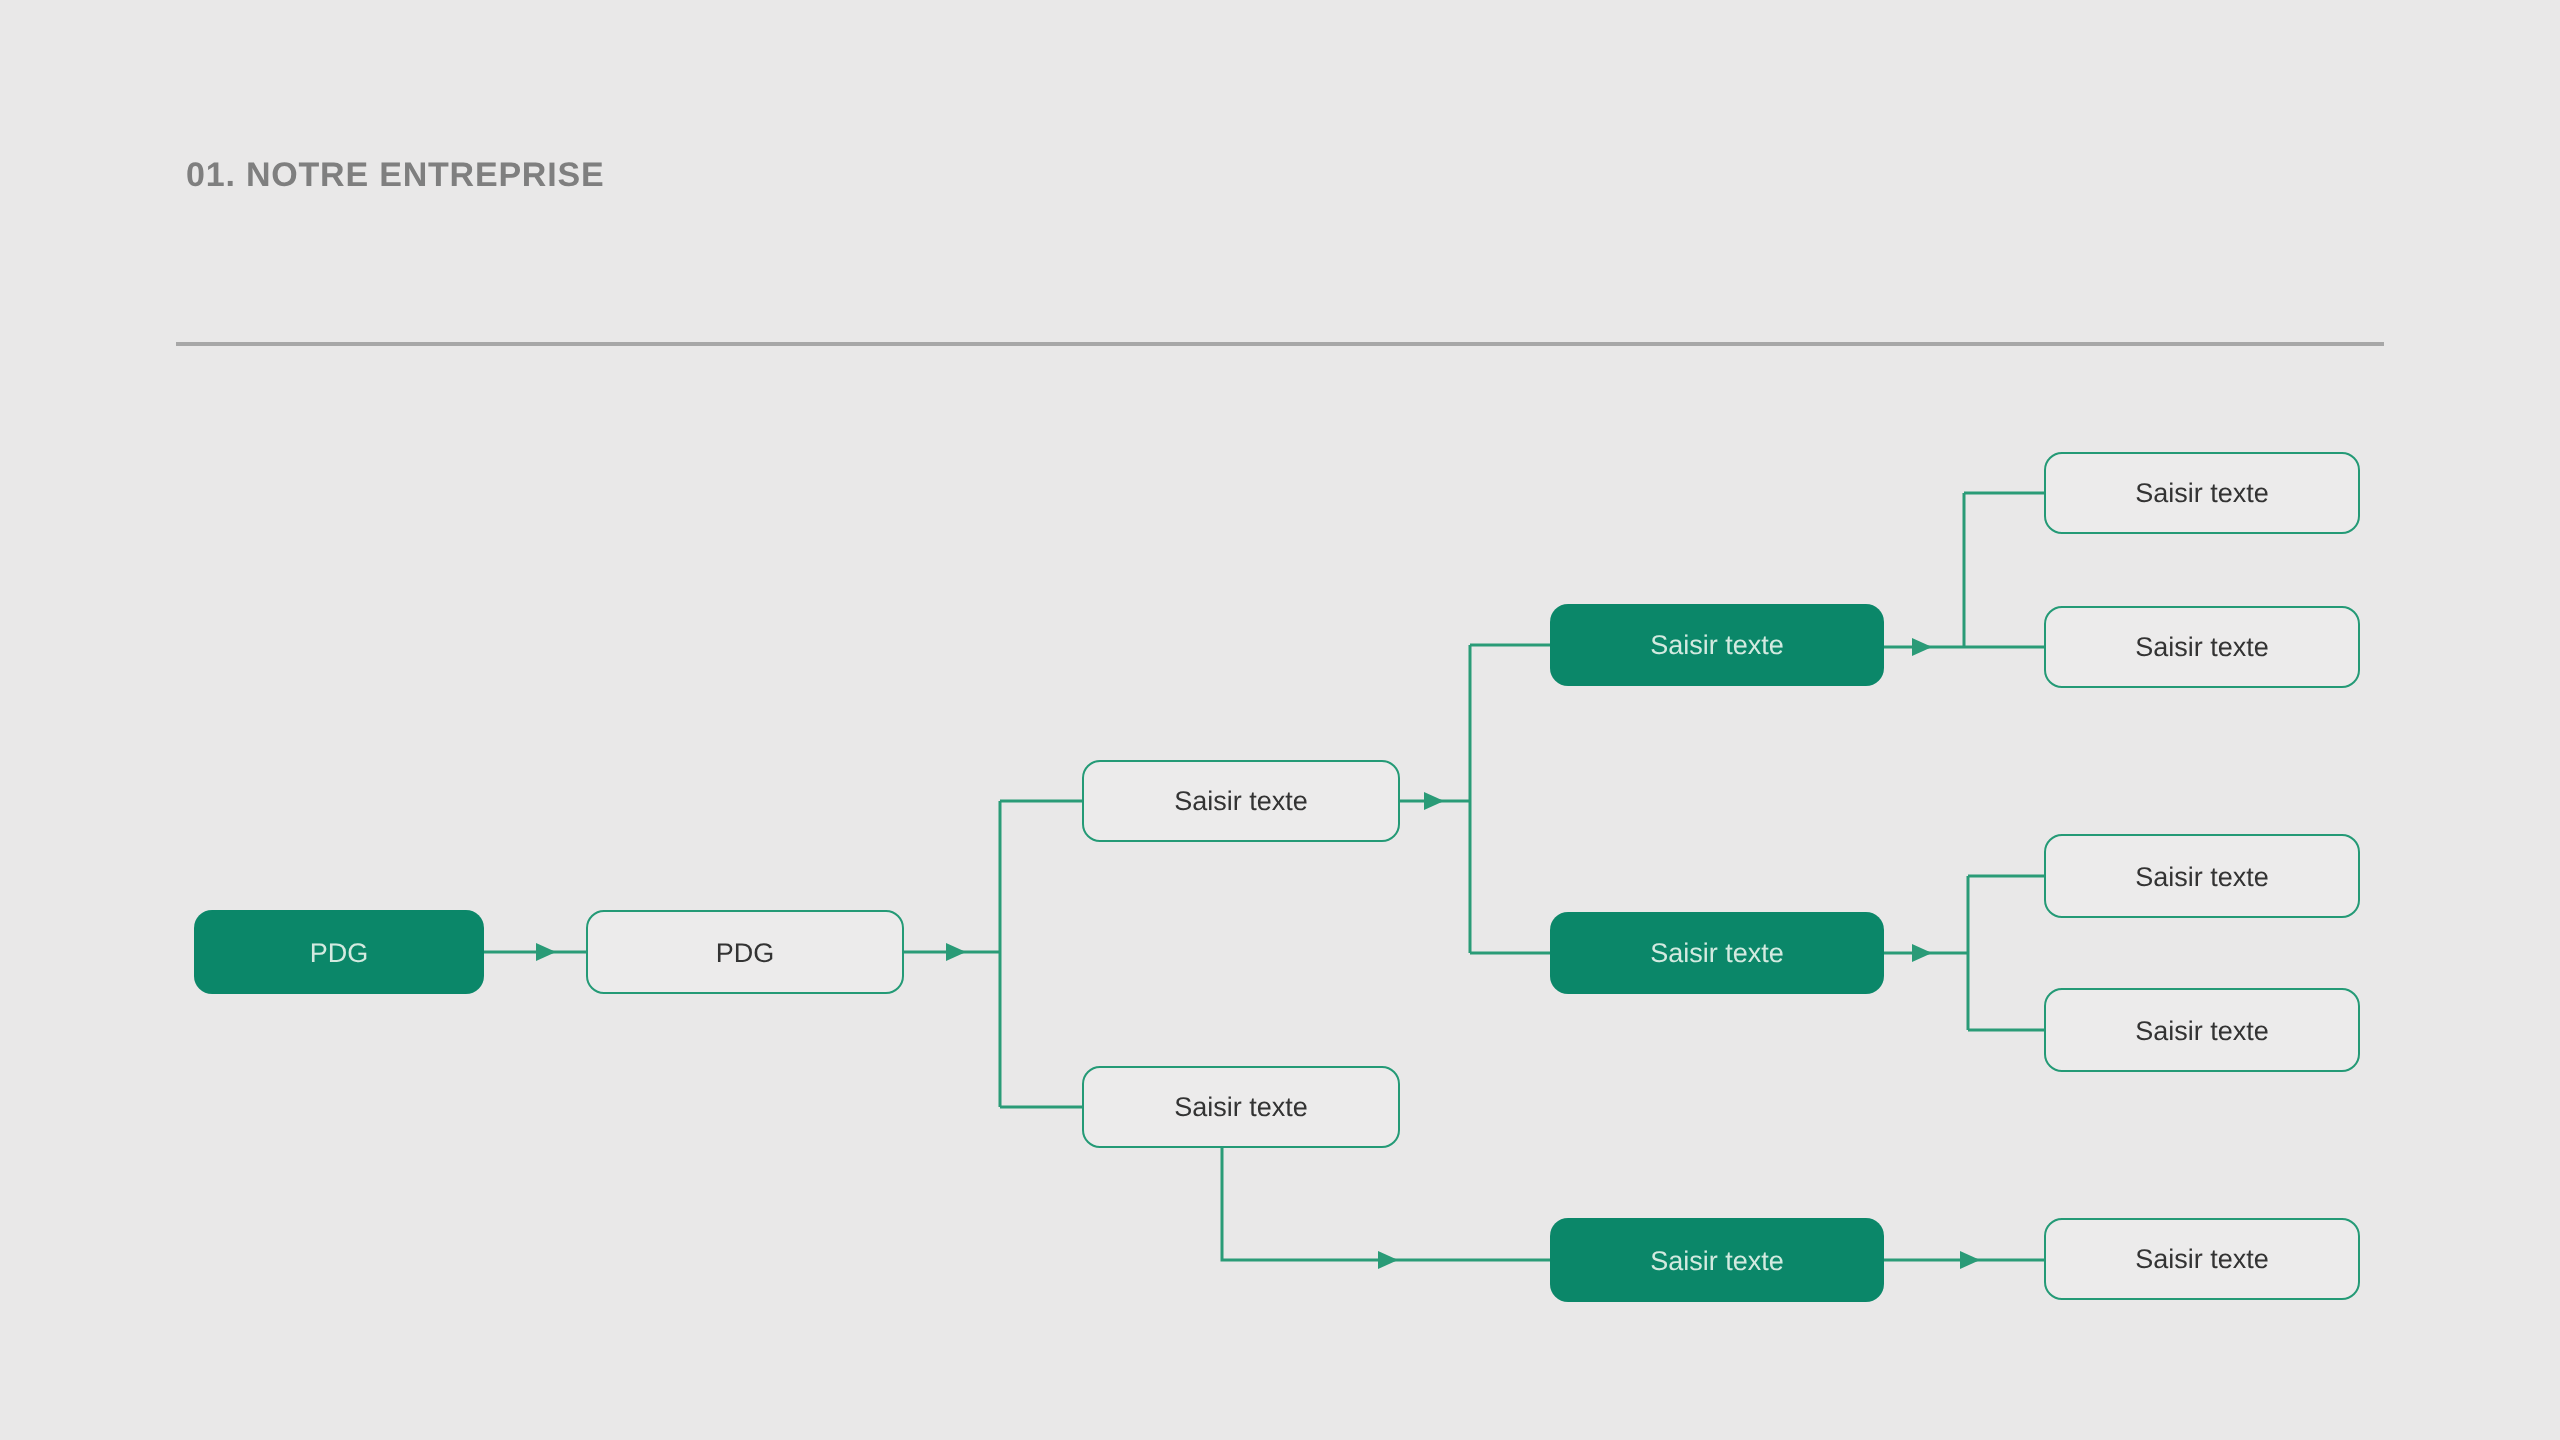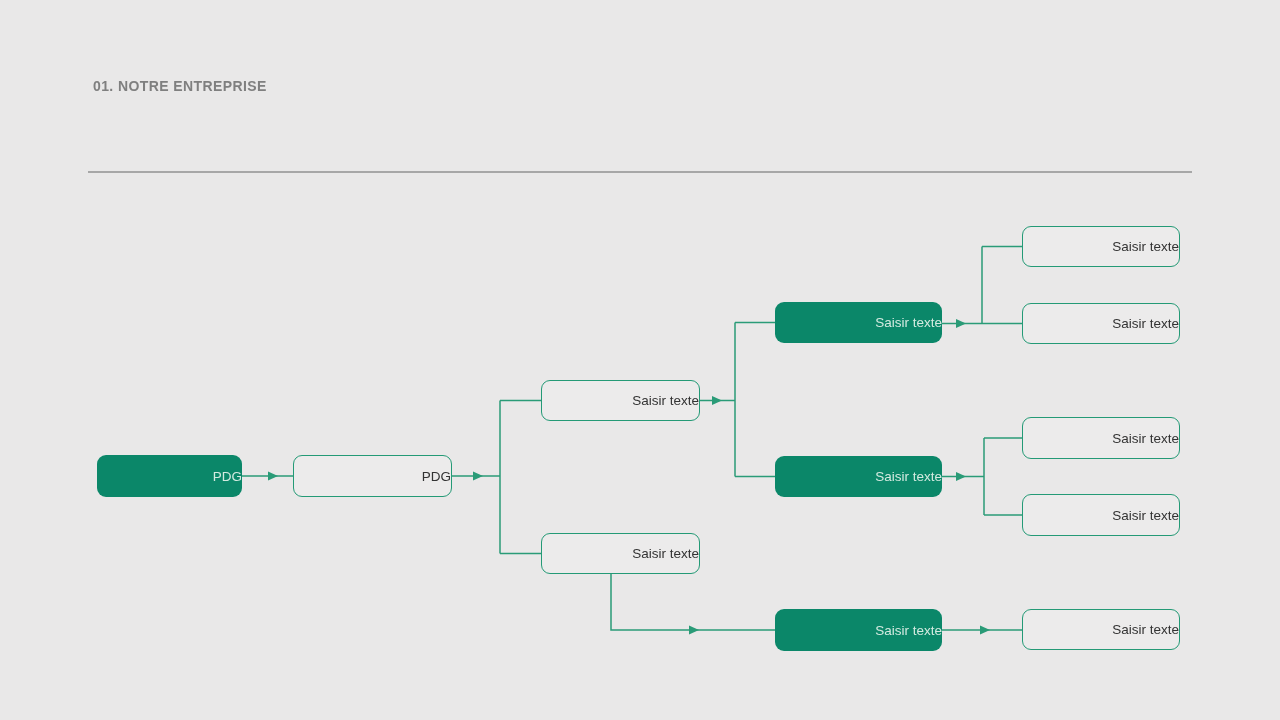--- a/index.html
+++ b/index.html
@@ -14,39 +14,39 @@
     --divider-gray:#a7a7a7;
     --title-dark:#2d2c2c;
   }
   *{margin:0;padding:0;box-sizing:border-box;}
   html,body{width:1280px;height:720px;overflow:hidden;}
   body{font-family:"Liberation Sans","DejaVu Sans",sans-serif;background:var(--background);}
   .slide{position:relative;width:1280px;height:720px;background:var(--background);}
 
   .eyebrow{
     position:absolute;left:93px;top:78px;
-    font-size:14px;font-weight:700;letter-spacing:.4px;
+    font-size:17px;font-weight:700;letter-spacing:.4px;
     color:var(--eyebrow-gray);
   }
   .title{
     position:absolute;left:88px;top:103px;
     font-size:40px;font-weight:700;letter-spacing:-.5px;
     color:var(--title-dark);
   }
   .divider{
     position:absolute;left:88px;top:171px;width:1104px;height:2px;
     background:var(--divider-gray);
   }
 
   .connectors{position:absolute;left:0;top:0;width:1280px;height:720px;}
   .connectors path{stroke:var(--connector-green);stroke-width:1.5;fill:none;}
   .connectors polygon{fill:var(--connector-green);stroke:none;}
 
   .node{
-    position:absolute;display:flex;align-items:center;justify-content:flex-end;
+    position:absolute;display:flex;align-items:center;justify-content:center;
     border-radius:9px;font-size:13.5px;cursor:pointer;
   }
   .node.filled{
     background:var(--accent-green);
     color:var(--text-on-green);
   }
   .node.outlined{
     background:var(--node-fill-light);
     border:1.5px solid var(--outline-green);
     color:var(--text-dark);

